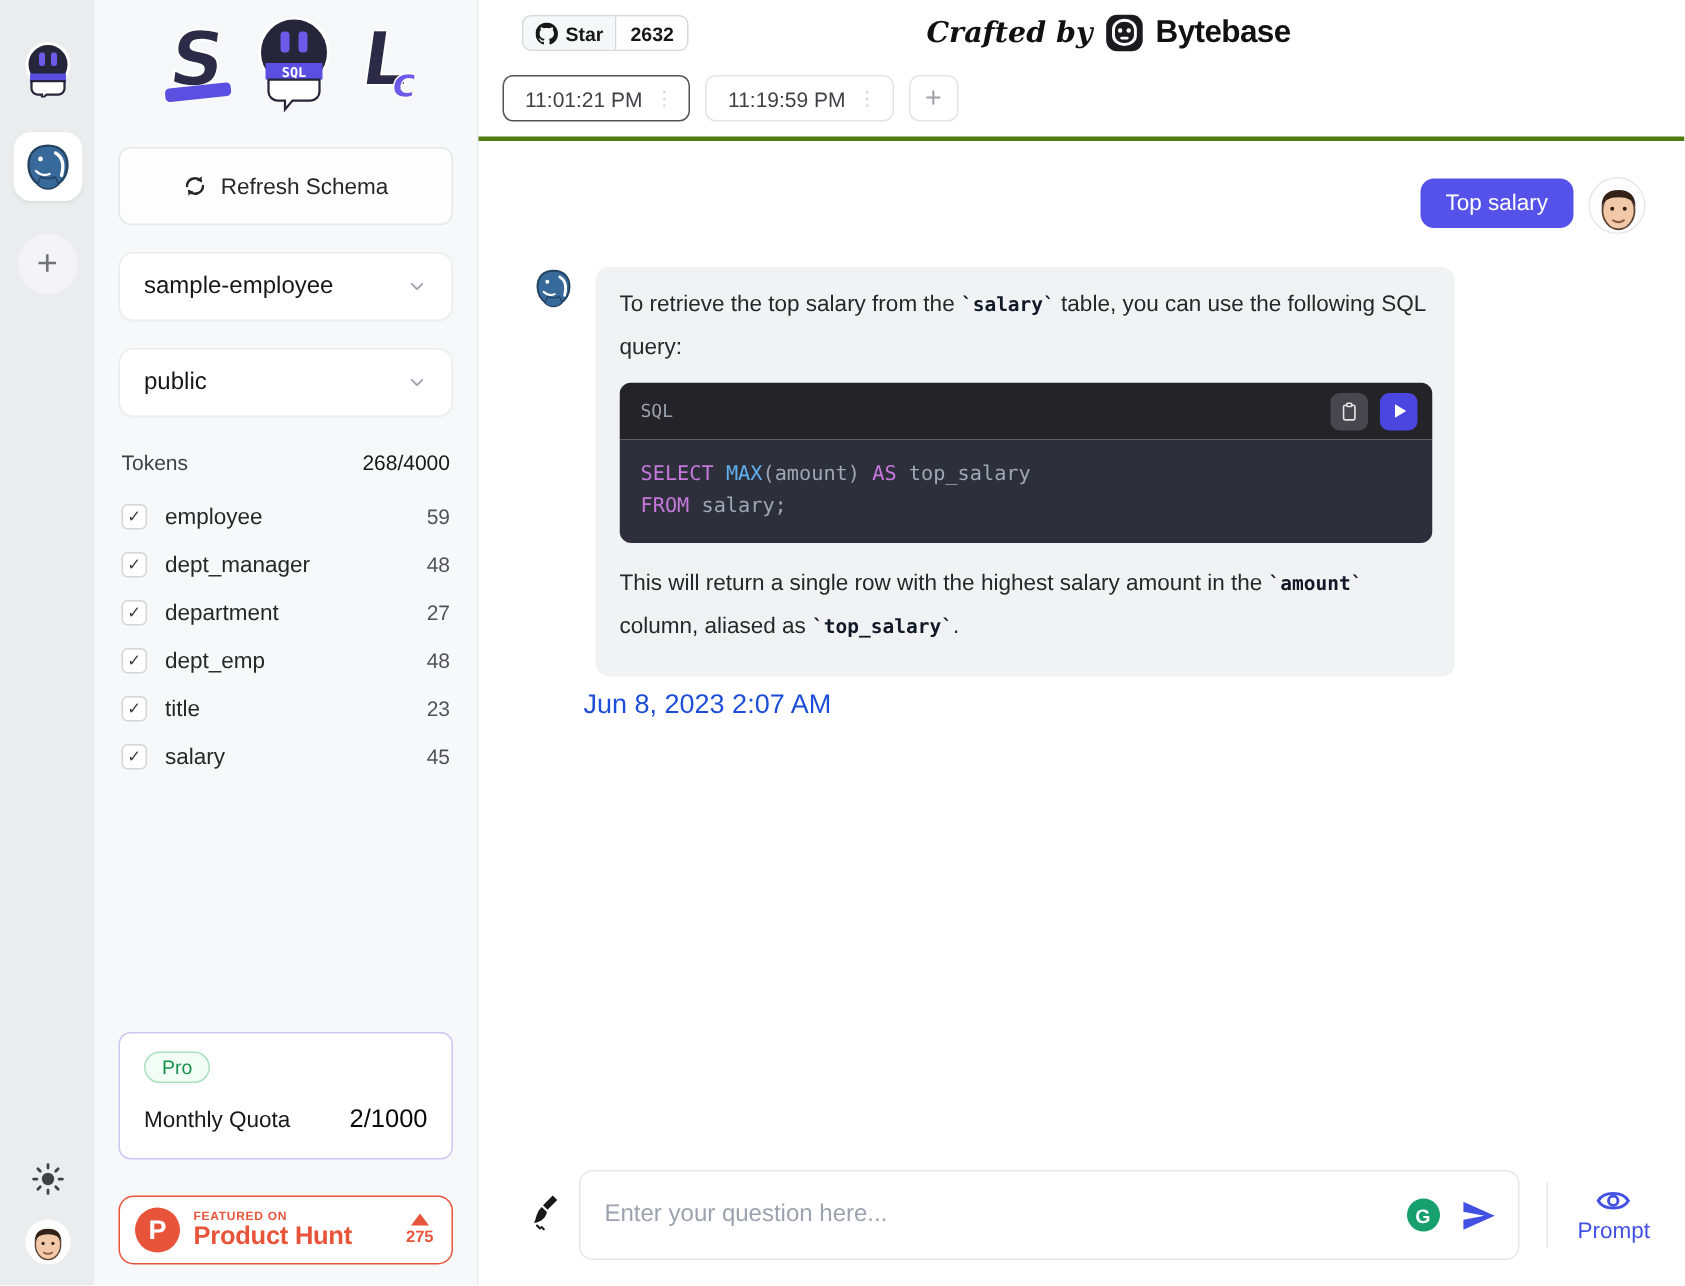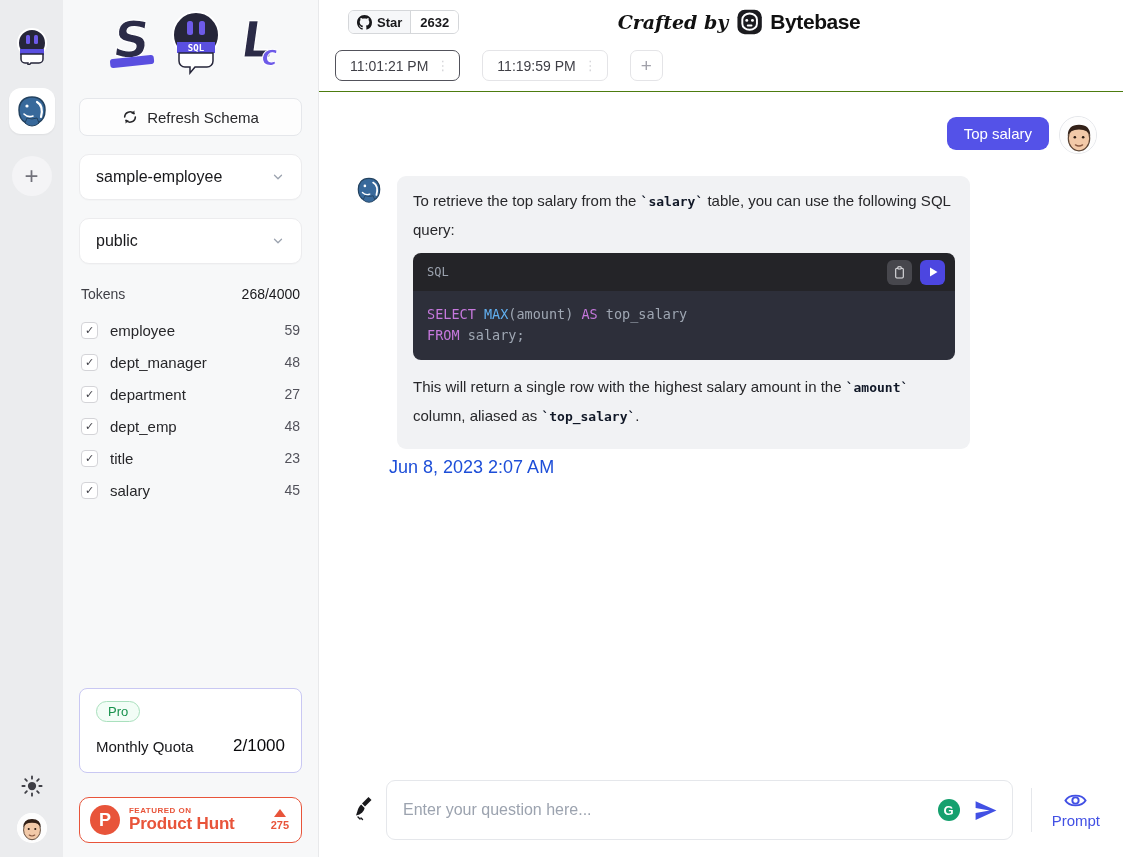--- a/index.html
+++ b/index.html
@@ -11,21 +11,21 @@
   .rail-bot { width:40px; height:40px; display:flex; align-items:center; justify-content:center; cursor:pointer; }
   .rail-conn { width:46px; height:46px; margin-top:22px; background:#fff; border-radius:12px; box-shadow:0 1px 2px rgba(0,0,0,.06); display:flex; align-items:center; justify-content:center; cursor:pointer; }
   .rail-add { width:40px; height:40px; margin-top:22px; border-radius:50%; background:#f4f4f6; color:#71717a; font-size:24px; font-weight:300; display:flex; align-items:center; justify-content:center; cursor:pointer; }
   .rail-spacer { flex:1; }
   .rail-theme { width:22px; height:22px; margin-bottom:16px; cursor:pointer; }
   .rail-avatar { width:30px; height:30px; border-radius:50%; overflow:hidden; background:#fff; cursor:pointer; }
 
   
   .sidebar { width:256px; background:#f7f8f9; border-right:1px solid #e8e9eb; display:flex; flex-direction:column; padding:8px 16px 14px; flex-shrink:0; }
   .logo { height:68px; display:flex; align-items:center; justify-content:center; }
-  .btn-refresh { margin-top:22px; height:38px; background:#fdfdfd; border:1px solid #e5e7eb; border-radius:8px; display:flex; align-items:center; justify-content:center; gap:9px; font-size:15px; color:#27272a; cursor:pointer; }
+  .btn-refresh { margin-top:22px; height:52px; background:#fdfdfd; border:1px solid #e5e7eb; border-radius:8px; display:flex; align-items:center; justify-content:center; gap:9px; font-size:15px; color:#27272a; cursor:pointer; }
   .select { margin-top:18px; height:46px; background:#fff; border:1px solid #ececee; border-radius:10px; display:flex; align-items:center; justify-content:space-between; padding:0 16px; font-size:16px; color:#18181b; cursor:pointer; box-shadow:0 1px 1px rgba(0,0,0,.02); }
   .select .chev { color:#9ca3af; }
   .tokens-row { margin-top:22px; display:flex; justify-content:space-between; font-size:14px; color:#3f3f46; padding:0 2px; }
   .tokens-row .val { color:#18181b; }
   .table-list { margin-top:12px; }
   .trow { height:32px; display:flex; align-items:center; gap:12px; padding:0 2px; cursor:pointer; }
   .cb { width:17px; height:17px; background:#fff; border:1px solid #d4d4d8; border-radius:4px; display:flex; align-items:center; justify-content:center; font-size:11px; color:#3f3f46; flex-shrink:0; }
   .tname { flex:1; font-size:15px; color:#27272a; }
   .tcount { font-size:14px; color:#52525b; }
 
@@ -47,21 +47,21 @@
   
   .main { flex:1; display:flex; flex-direction:column; background:#fff; min-width:0; }
   .topbar { position:relative; height:44px; display:flex; align-items:center; padding-left:29px; }
   .star-badge { display:flex; height:24px; border:1px solid #d5d7da; border-radius:6px; overflow:hidden; font-size:13px; cursor:pointer; }
   .star-left { display:flex; align-items:center; gap:5px; background:#f6f7f9; padding:0 8px; border-right:1px solid #d5d7da; color:#18181b; font-weight:bold; }
   .star-count { display:flex; align-items:center; background:#fff; padding:0 9px; color:#18181b; font-weight:bold; }
   .crafted { position:absolute; left:50%; top:50%; transform:translate(-50%,-50%); display:flex; align-items:center; gap:8px; }
   .crafted-by { font-family:"DejaVu Serif", serif; font-style:italic; font-weight:600; font-size:19px; color:#111;margin-left:36px; }
   .bb-name { font-size:21px; font-weight:bold; color:#111; letter-spacing:-.02em; }
 
-  .tabs { display:flex; align-items:center; gap:22px; padding:6px 0 10px 16px; border-bottom:1px solid #4d7c0f; }
+  .tabs { display:flex; align-items:center; gap:10px; padding:6px 0 10px 16px; border-bottom:3px solid #4d7c0f; }
   .tab { height:31px; display:flex; align-items:center; gap:8px; padding:0 10px 0 14px; border-radius:7px; border:1px solid #e4e4e7; background:#fff; font-size:14px; color:#3f3f46; cursor:pointer; }
   .tab.active { border-color:#52525b; }
   .tab .dots { color:#d4d4d8; font-size:13px; }
   .tab-add { width:33px; height:31px; border:1px solid #e4e4e7; border-radius:7px; display:flex; align-items:center; justify-content:center; color:#a1a1aa; font-size:19px; cursor:pointer; background:#fff; }
 
   .chat { flex:1; padding:24px 26px 0 36px; overflow:hidden; }
   .msg-user { display:flex; justify-content:flex-end; align-items:flex-start; gap:10px; }
   .bubble-user { background:#5452e8; color:#fff; font-size:15px; padding:8px 17px; border-radius:9px; margin-top:1px; }
   .avatar-user { width:38px; height:38px; border-radius:50%; border:1px solid #e5e7eb; background:#fff; overflow:hidden; flex-shrink:0; }
 

